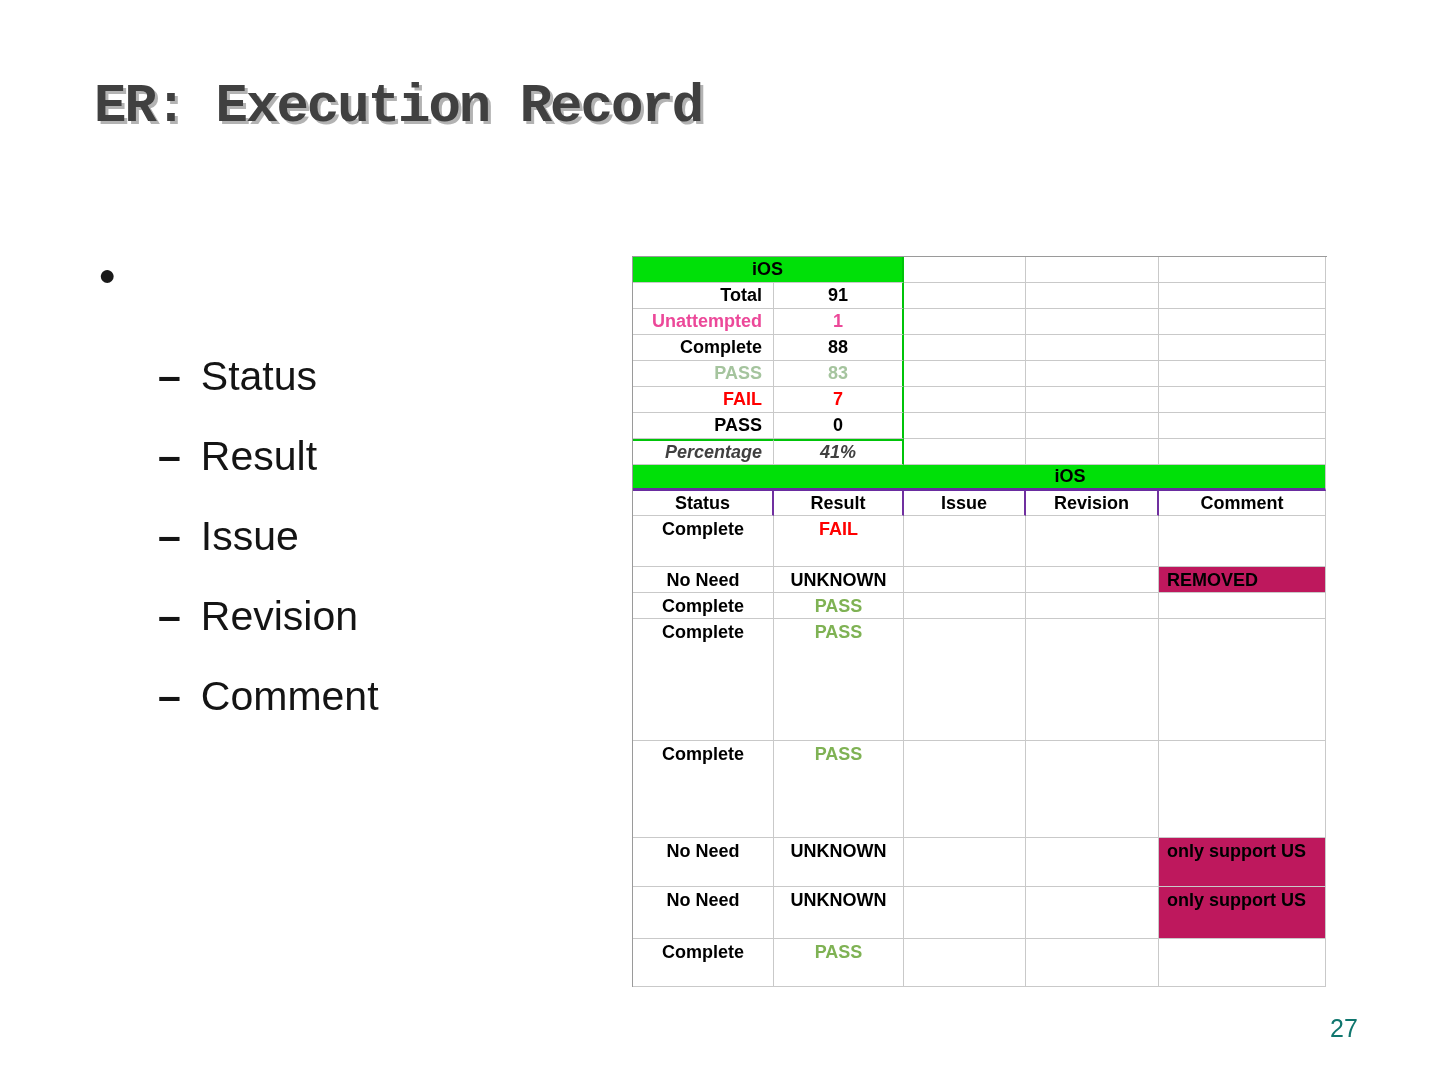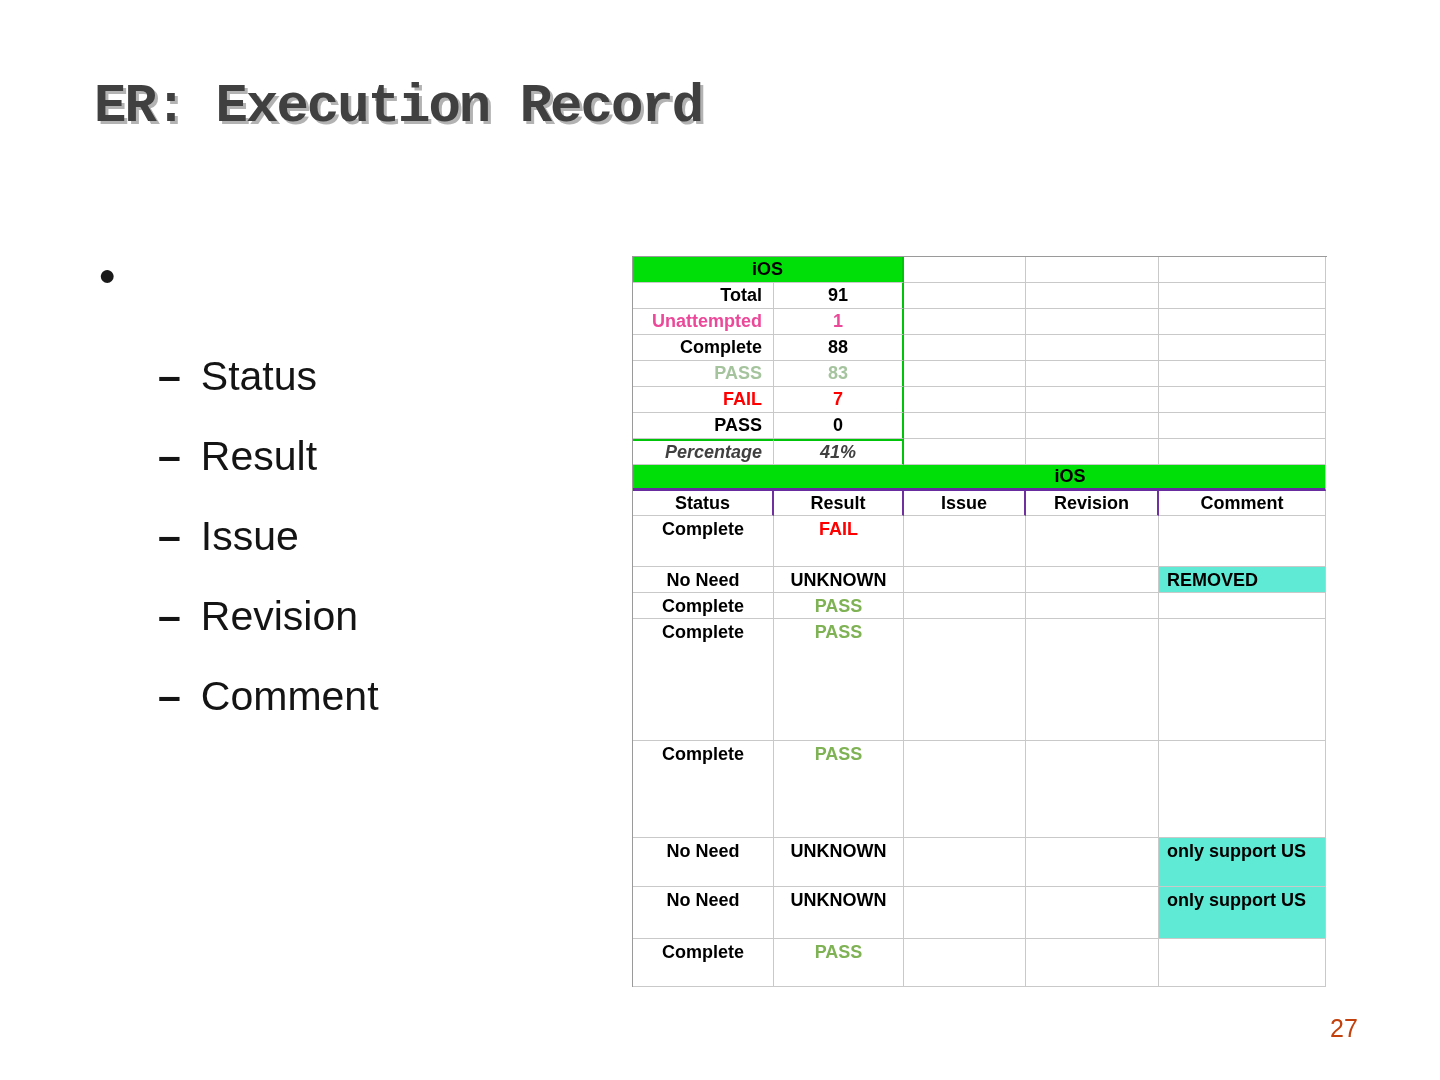--- a/index.html
+++ b/index.html
@@ -49,31 +49,31 @@
   .hdr2{position:relative;height:26px;background:#00e008;
     border-bottom:3px solid #6a2da0;border-right:1px solid #c9c9c9;}
   .hdr2 span{position:absolute;left:437px;top:1px;transform:translateX(-50%);}
   .colhead{height:25px;}
   .colhead .cell{border-right:2px solid #7030a0;}
   .colhead .cell.last{border-right:1px solid #c9c9c9;}
   .drow .cell{align-items:flex-start;padding-top:3px;}
   .drow .comment{justify-content:flex-start;padding-left:8px;}
   .h51{height:51px;}.h26x{height:26px;}.h122{height:122px;}.h97{height:97px;}
   .h49{height:49px;}.h52{height:52px;}.h48{height:48px;}
-  .hl{background:#5eead4;}
+  .hl{background:#be185d;}
   
   .t-black{color:#000000;}
   .t-magenta{color:#ec4899;}
   .t-blue{color:#000000;}
   .t-pale{color:#a5c49e;}
   .t-red{color:#ff0000;}
   .t-purple{color:#404040;font-style:italic;}
   .t-pass{color:#7fb254;}
   
-  .page-num{position:absolute;left:1330px;top:1014px;font-size:25px;color:#c2410c;}
+  .page-num{position:absolute;left:1330px;top:1014px;font-size:25px;color:#0f766e;}
 </style>
 </head>
 <body>
 
 <div class="slide">
 
   <div class="title">ER: Execution Record</div>
 
   <div class="bullet-l1">
     <span class="dot">●</span>

